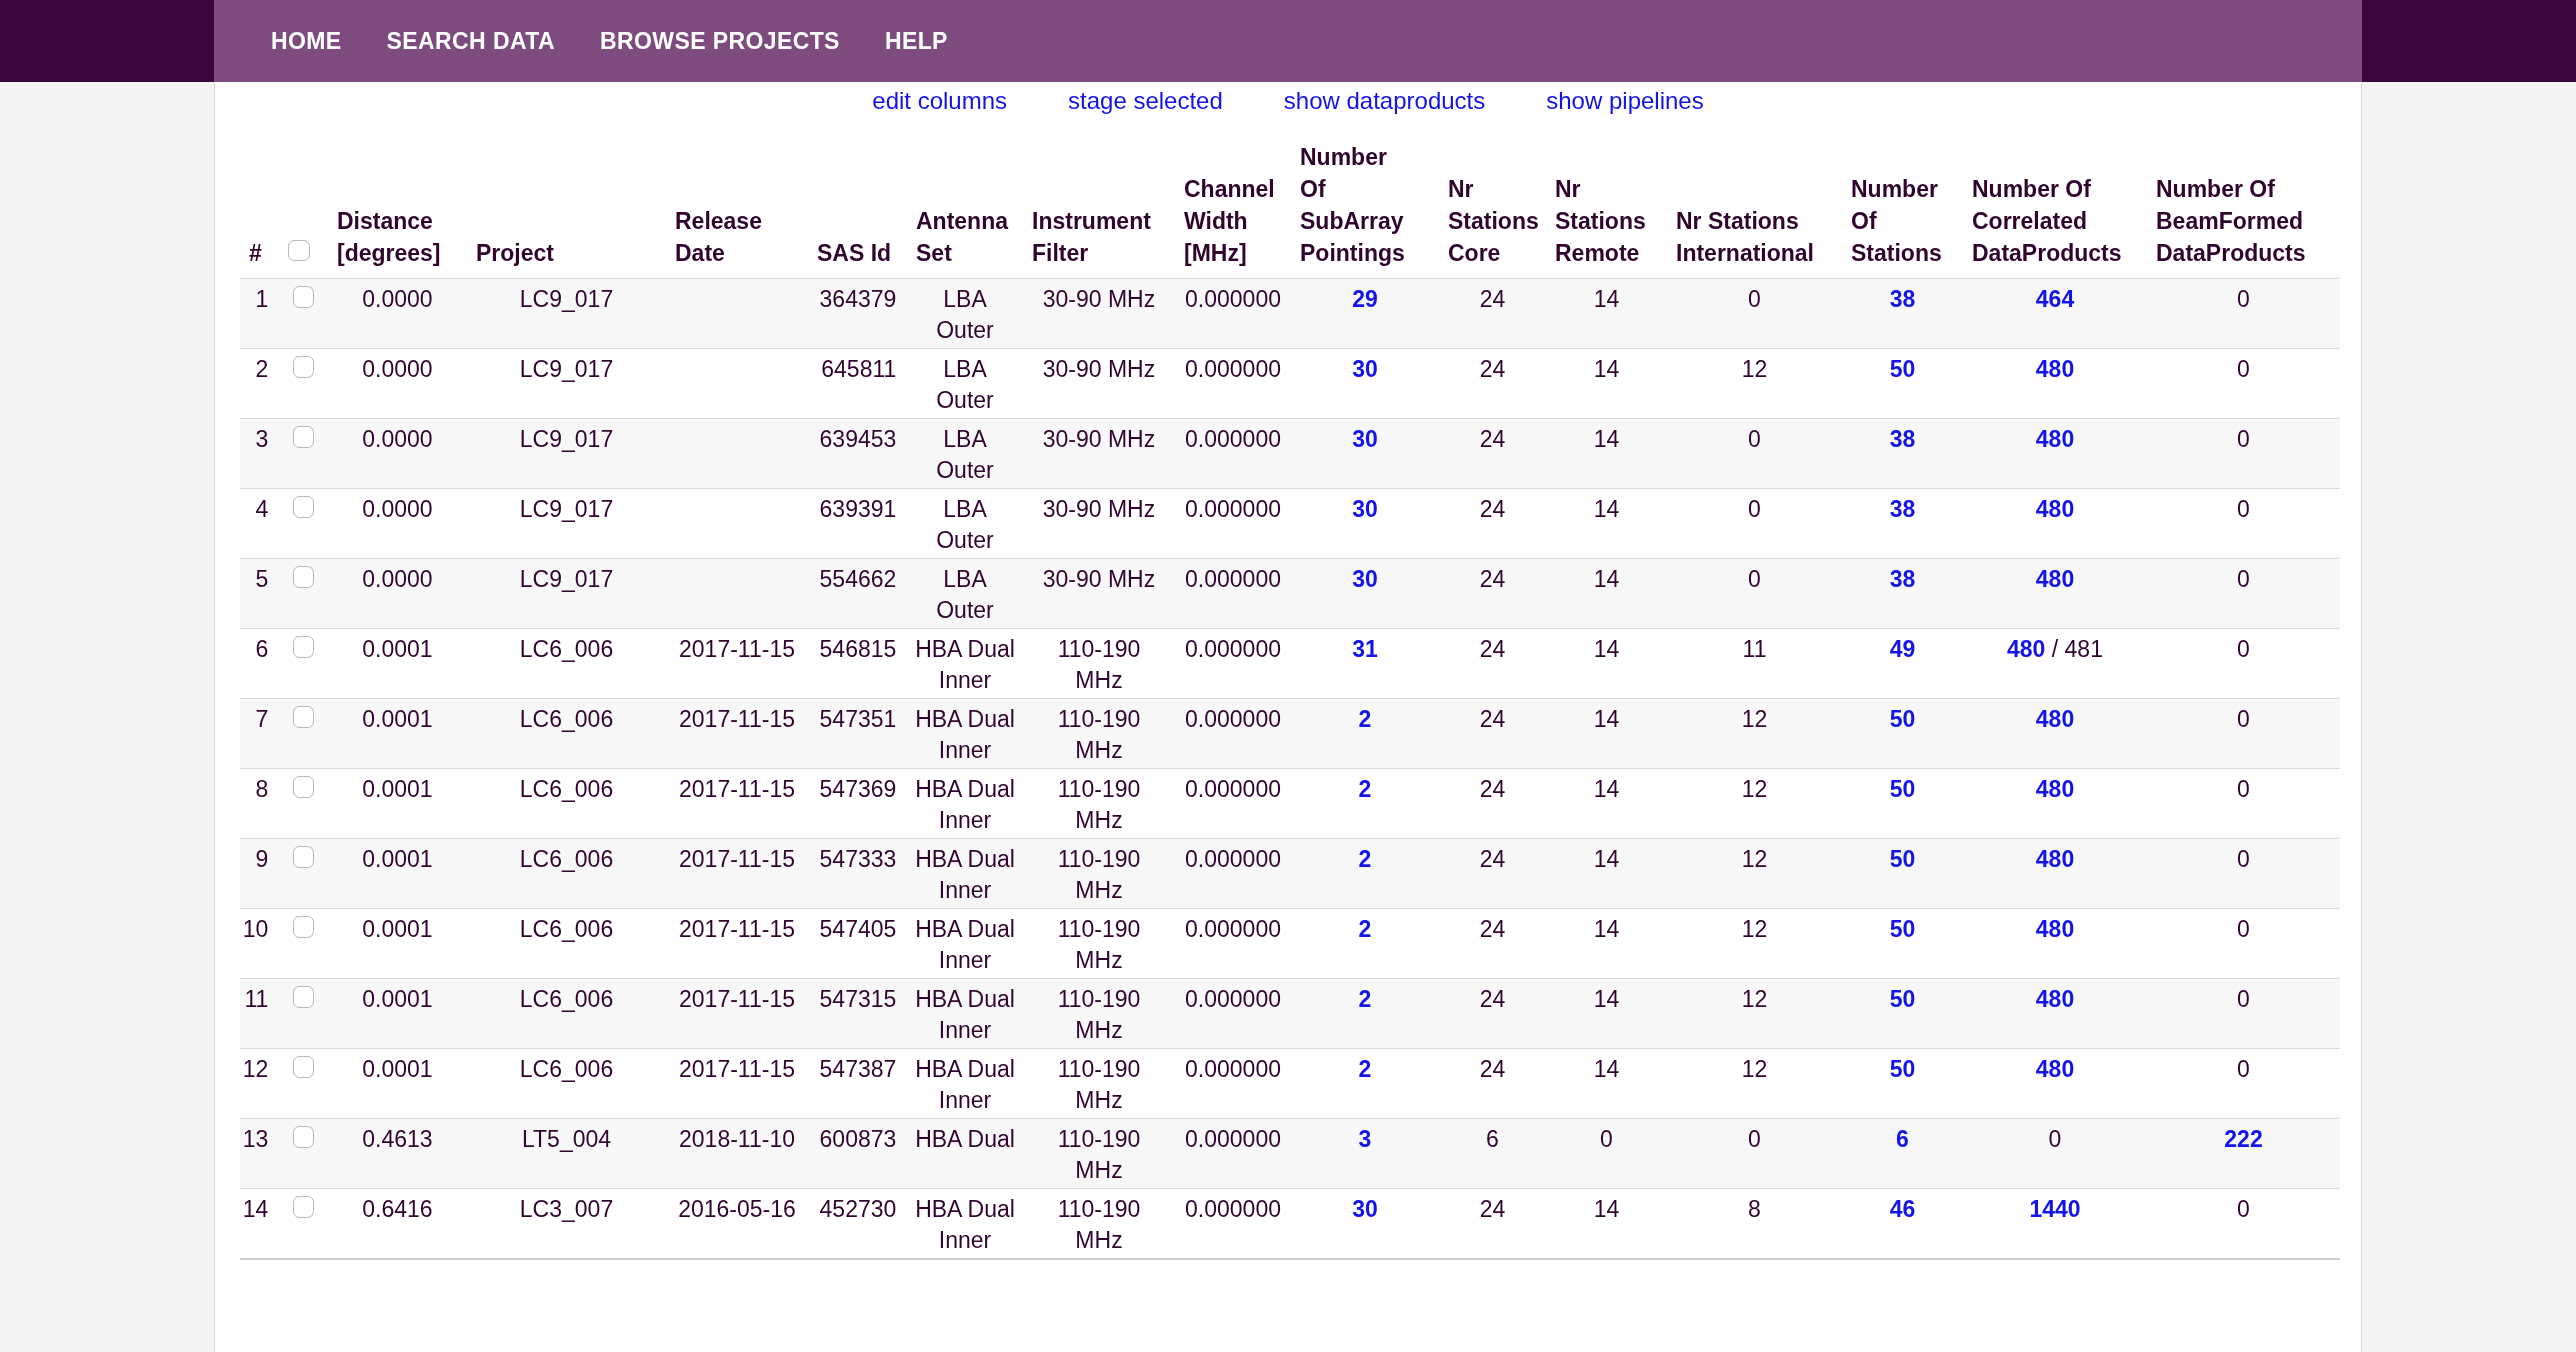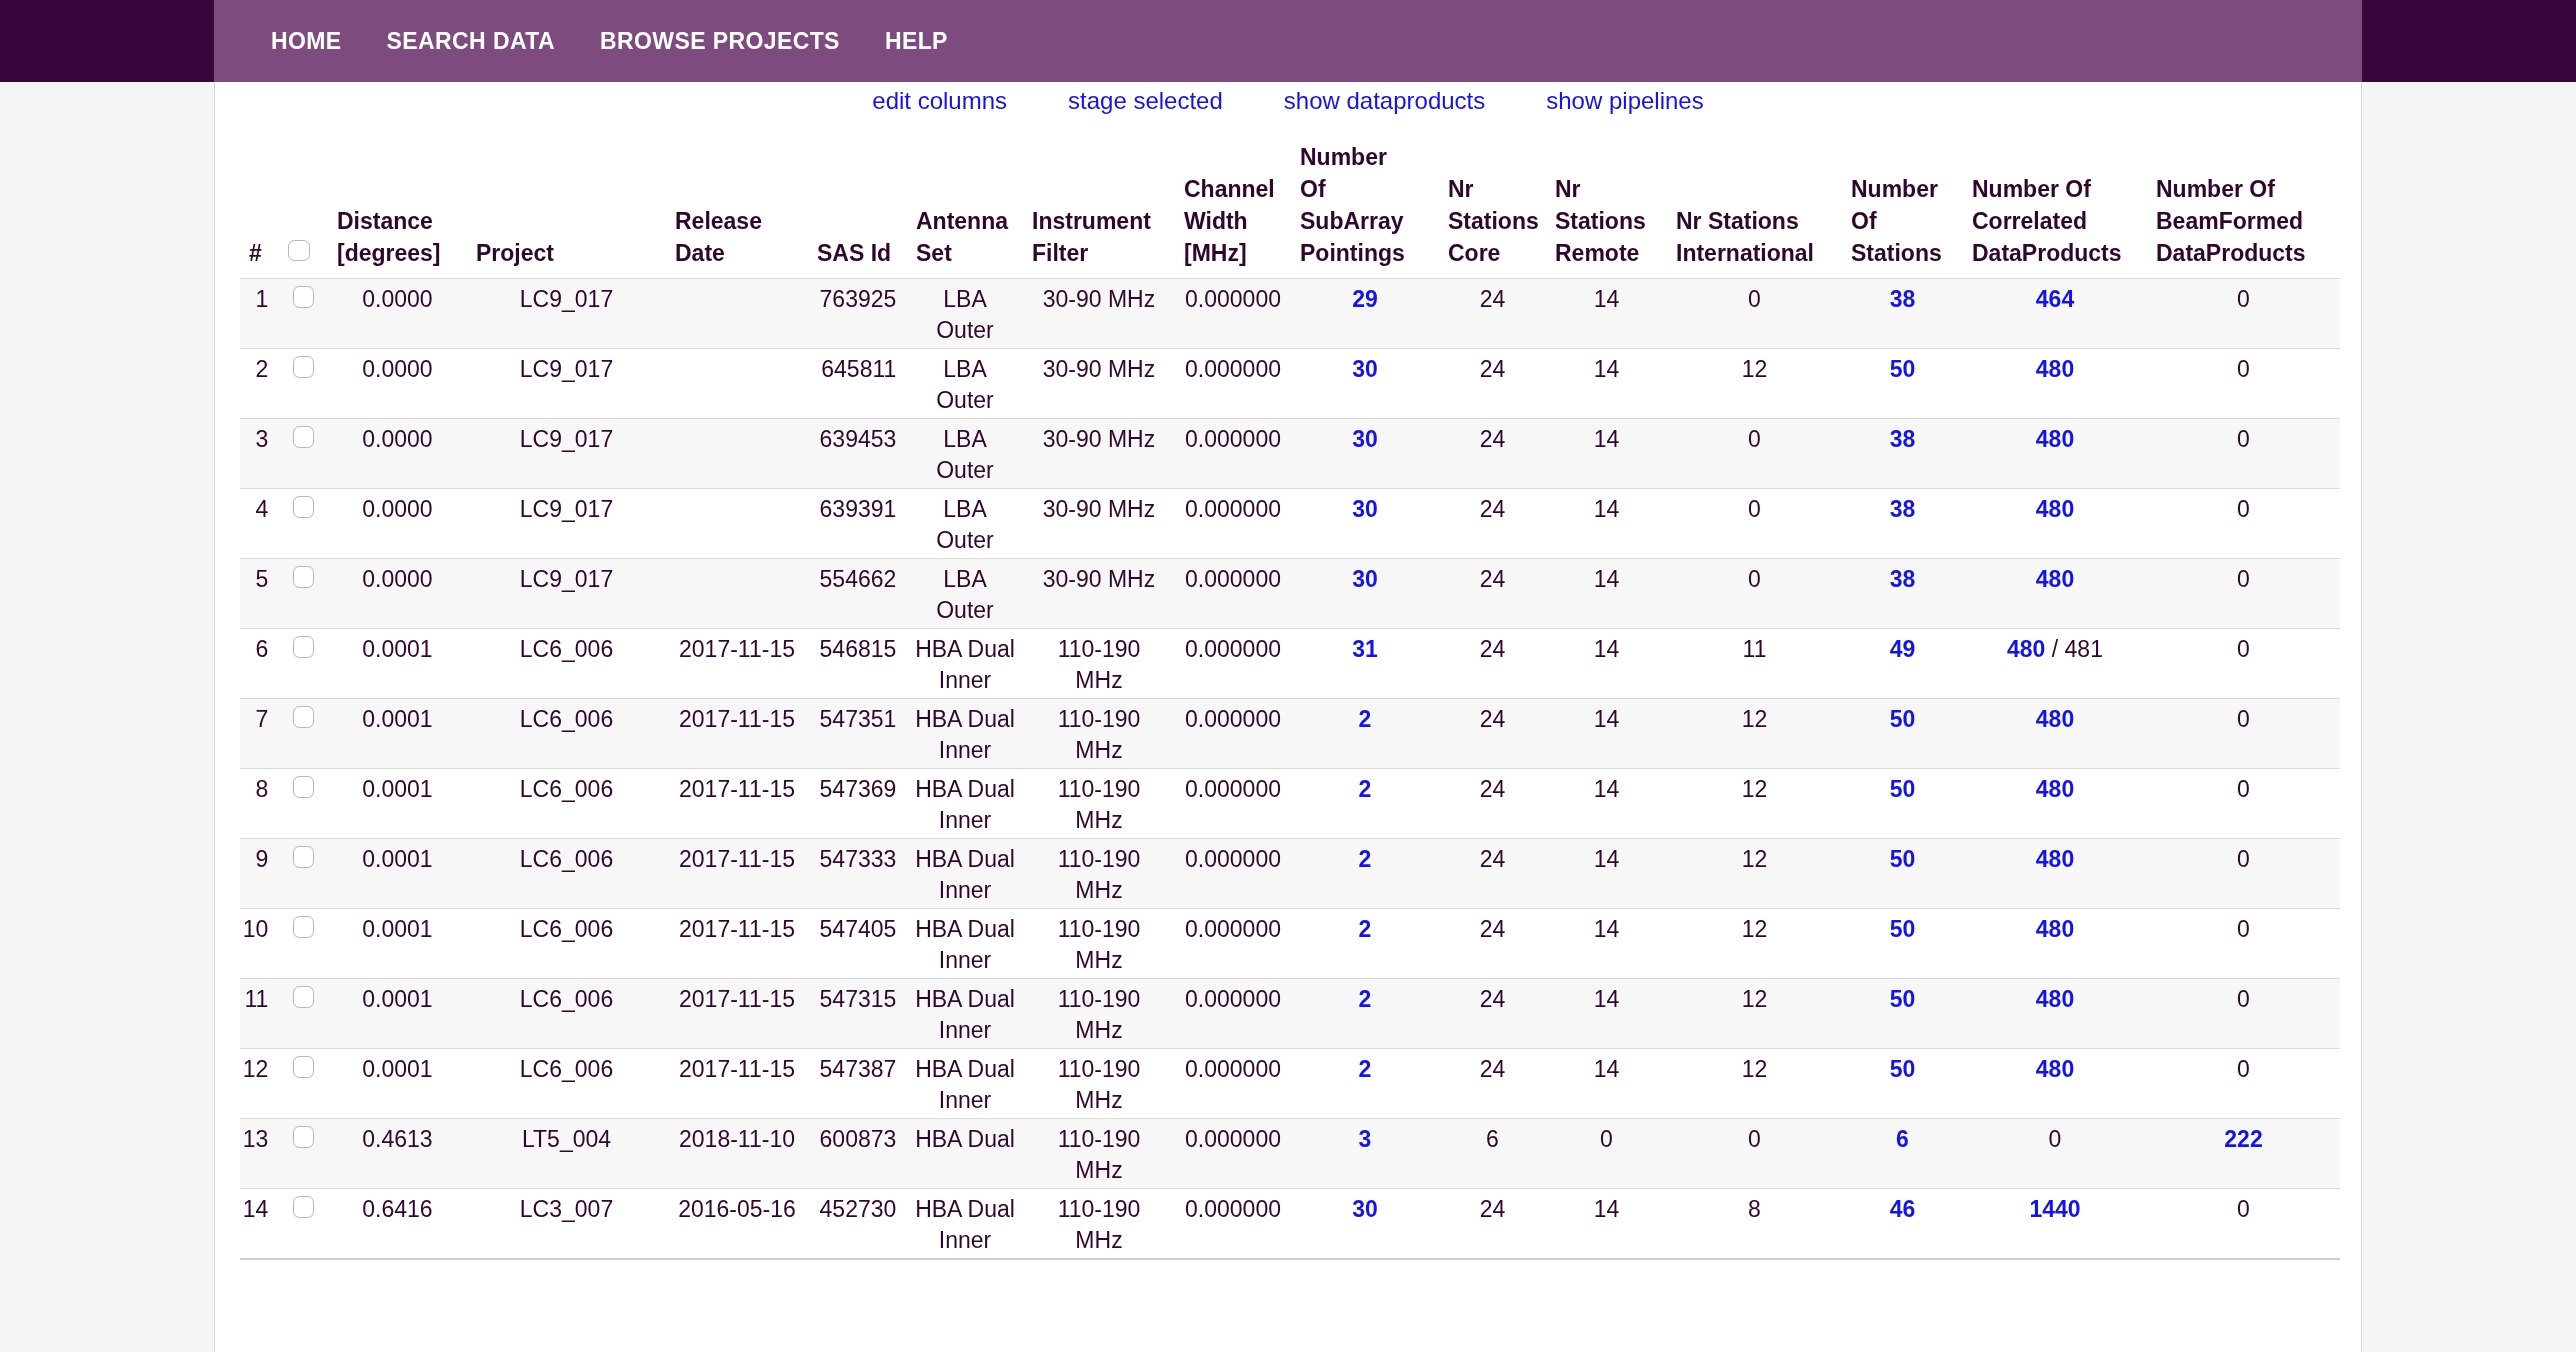--- a/index.html
+++ b/index.html
@@ -222,21 +222,21 @@
 DataProducts</th>
         </tr>
       </thead>
     <tbody>
         <tr>
           <td class="al-r">1</td>
           <td class="al-c"><span class="checkbox"></span></td>
           <td class="al-c">0.0000</td>
           <td class="al-c">LC9_017</td>
           <td class="al-c"></td>
-          <td class="al-r">763925</td>
+          <td class="al-r">364379</td>
           <td class="al-c">LBA
 Outer</td>
           <td class="al-c">30-90 MHz</td>
           <td class="al-c">0.000000</td>
           <td class="al-c"><a class="tbl-link">29</a></td>
           <td class="al-c">24</td>
           <td class="al-c">14</td>
           <td class="al-c">0</td>
           <td class="al-c"><a class="tbl-link">38</a></td>
           <td class="al-c"><a class="tbl-link">464</a></td>

